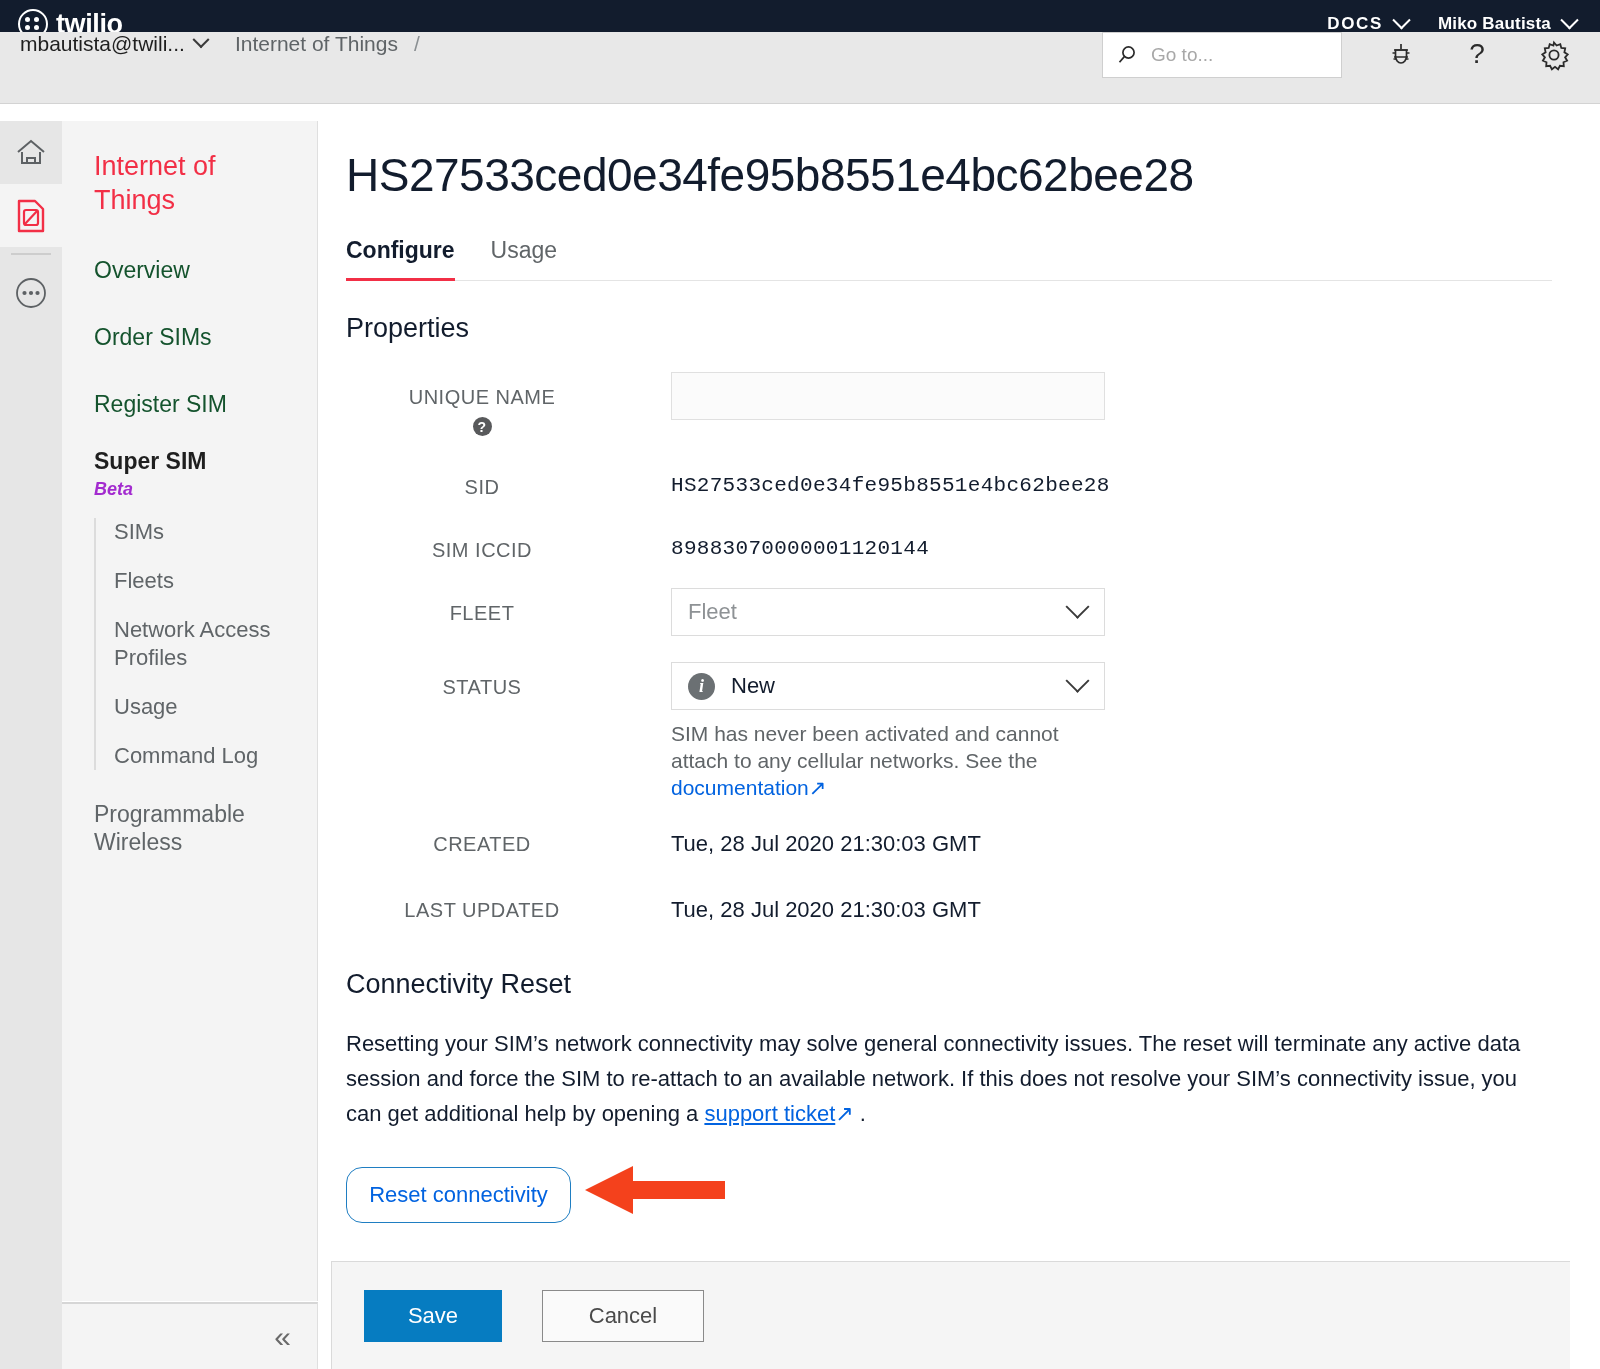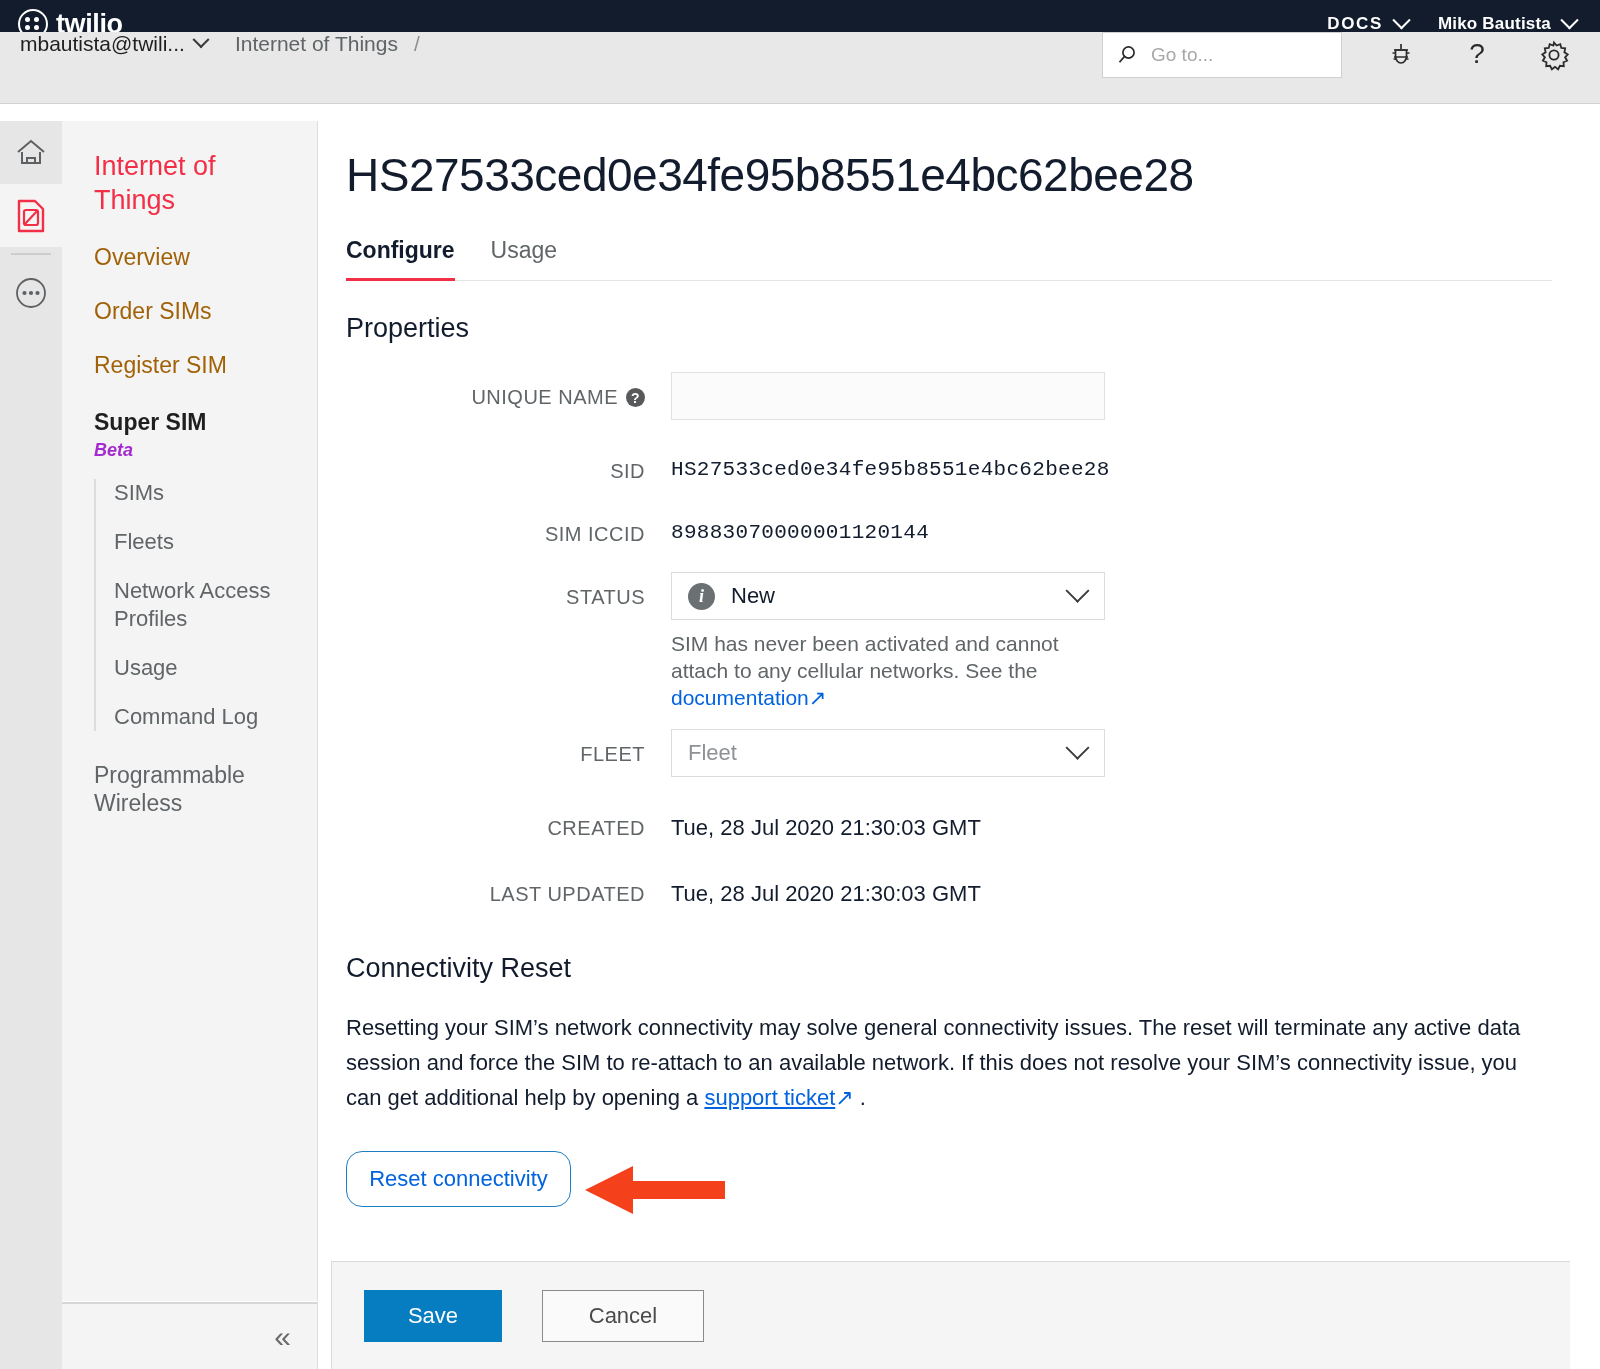--- a/index.html
+++ b/index.html
@@ -77,21 +77,21 @@
   .rail-item.active { background:#f4f4f4; }
   .rail-div { width:40px; height:2px; background:#cdcdcd; margin: 6px auto 0; }
 
   
   .sidebar {
     position:absolute; top:121px; left:62px; width:256px; height:1180px;
     background:#f4f4f4; border-right:1px solid #dfdfdf;
     padding-left: 32px; padding-top: 28px;
   }
   .sb-title { color:#f22f46; font-size:27px; line-height:34px; font-weight:400; width:170px; }
-  .sb-item { font-size:23px; color:#a16207; margin-top:27px; cursor:pointer; }
+  .sb-item { font-size:23px; color:#14532d; margin-top:40px; cursor:pointer; }
   .sb-item.bold { color:#1f1f1f; font-weight:700; margin-top: 30px; }
   .sb-beta { color:#a32bcf; font-size:18px; font-style:italic; font-weight:700; margin-top:4px; }
   .sb-sub { margin-top:18px; border-left:2px solid #dcdcdc; padding-left:18px; }
   .sb-subitem { font-size:22px; color:#606568; margin-bottom:21px; cursor:pointer; line-height:28px; }
   .sb-subitem:last-child { margin-bottom: 2px; }
   .sb-foot { font-size:23px; color:#606568; margin-top:30px; line-height:28px; width:190px; cursor:pointer; }
 
   .sidebar-bottom {
     position:absolute; top:1302px; left:62px; width:256px; height:67px;
     background:#f4f4f4; border-top:2px solid #d6d6d6; border-right:1px solid #dfdfdf;
@@ -107,21 +107,21 @@
           border-bottom:1px solid #e4e4e4; }
   .tab { font-size:23px; color:#606568; padding-bottom:14px; cursor:pointer; }
   .tab.active { color:#121c2d; font-weight:700; border-bottom:3px solid #f22f46; margin-bottom:-1px; }
 
   .sect-h { font-size:27px; color:#121c2d; margin:32px 0 0 27px; font-weight:400; }
 
   .form { margin-top: 28px; }
   .frow { display:flex; align-items:flex-start; margin-bottom: 26px; }
   .flabel {
     width: 352px; text-align:right; padding-right:26px; font-size:20px; color:#606568;
-    letter-spacing:.5px; padding-top: 14px; display:flex; justify-content:flex-end; align-items:center; gap:8px;
+    letter-spacing:.5px; padding-top: 14px; display:flex; justify-content:flex-end; align-items:center; gap:8px;flex-direction:column;
   }
   .help-ic {
     width:19px; height:19px; border-radius:50%; background:#58595b; color:#fff;
     font-size:14px; font-weight:700; display:inline-flex; align-items:center; justify-content:center;
     cursor:pointer; line-height:1;
   }
   .fval { font-size:22px; color:#121c2d; padding-top: 12px; }
   .fval.mono { font-family:"Liberation Mono", monospace; font-size:21px; letter-spacing:.3px; }
   .finput {
     width: 434px; height: 48px; border:1px solid #e0e0e0; background:#fbfbfb;
@@ -323,46 +323,46 @@
         <div class="fval mono">HS27533ced0e34fe95b8551e4bc62bee28</div>
       </div>
 
       <div class="frow">
         <div class="flabel">
           <span>SIM ICCID</span>
         </div>
         <div class="fval mono">89883070000001120144</div>
       </div>
 
+      <div class="frow">
+        <div class="flabel">
+          <span>FLEET</span>
+        </div>
+        <div class="fselect">
+          <span class="ph">Fleet</span>
+          <span class="sel-chev"></span>
+        </div>
+      </div>
+
       <div class="frow" style="margin-bottom:18px">
         <div class="flabel">
           <span>STATUS</span>
         </div>
         <div>
           <div class="fselect">
             <span class="info-ic">i</span>
             <span class="vv">New</span>
             <span class="sel-chev"></span>
           </div>
           <div class="fhelp">
             <span>SIM has never been activated and cannot attach to any cellular networks. See the </span><a class="flink">documentation</a><span class="flink">↗</span>
           </div>
         </div>
       </div>
 
-      <div class="frow">
-        <div class="flabel">
-          <span>FLEET</span>
-        </div>
-        <div class="fselect">
-          <span class="ph">Fleet</span>
-          <span class="sel-chev"></span>
-        </div>
-      </div>
-
       <div class="frow" style="margin-bottom:28px">
         <div class="flabel">
           <span>CREATED</span>
         </div>
         <div class="fval">Tue, 28 Jul 2020 21:30:03 GMT</div>
       </div>
 
       <div class="frow">
         <div class="flabel">
           <span>LAST UPDATED</span>

